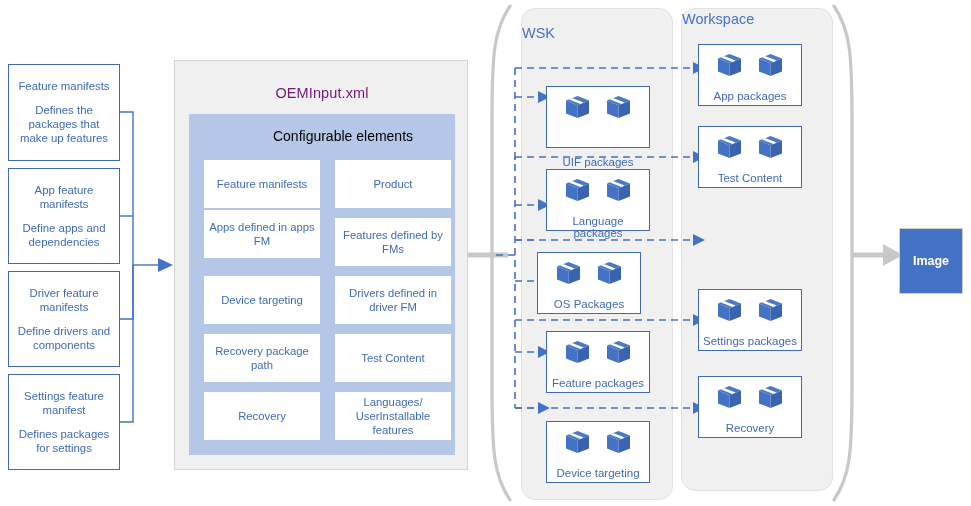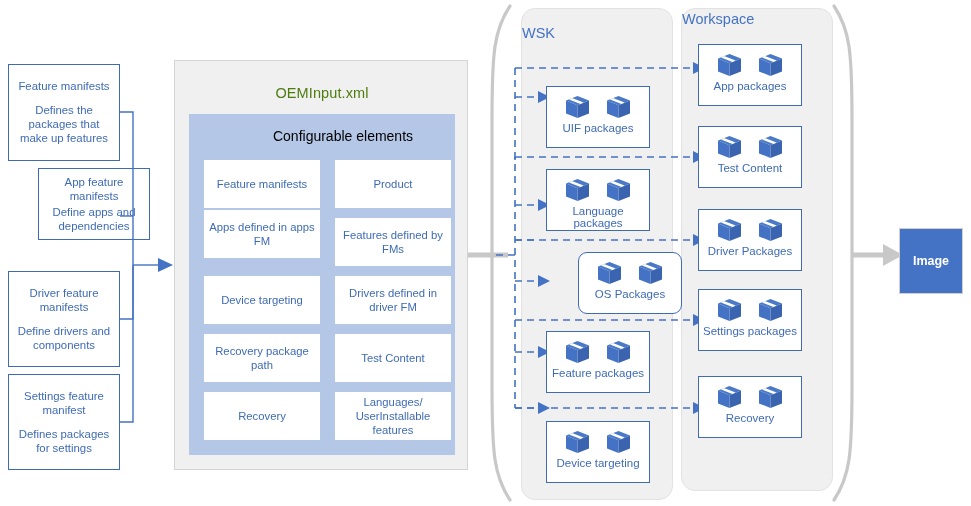--- a/index.html
+++ b/index.html
@@ -27,21 +27,21 @@
   }
   .mcard .t1{font-weight:400;}
   .mcard .t2{font-weight:400;}
 
   
   .oem-outer{
     border:1px solid #d4d4d4;
     background:#f0f0f0;
   }
   .oem-title{
-    color:#4d7c0f;font-size:14.5px;text-align:center;
+    color:#701a75;font-size:14.5px;text-align:center;
     letter-spacing:.1px;
   }
   .oem-inner{
     background:#b4c7e7;
   }
   .oem-sub{
     color:#000000;font-size:14px;text-align:center;font-weight:400;padding-left:42px;
   }
   .ecell{
     background:#ffffff;
@@ -69,21 +69,21 @@
     border:1.3px solid #3f6bb5;
     display:flex;flex-direction:column;
     align-items:center;justify-content:flex-start;
   }
   .ptile .boxes{
     display:flex;gap:14px;justify-content:center;align-items:flex-end;
     margin-top:7px;
   }
   .ptile .plabel{
     color:#3f6bb5;font-size:11.5px;text-align:center;
-    margin-top:2px;
+    margin-top:12px;
   }
 
   
   .imgbox{
     background:#4472c4;
     border:1px solid #cfcfcf;
     color:#ffffff;
     font-size:12.5px;font-weight:bold;
     display:flex;align-items:center;justify-content:center;
   }
@@ -94,21 +94,21 @@
 </head>
 <body>
 
 <div class="stage">
 
   <div class="mcard abs" style="left:8px;top:64px;width:112px;height:97px;">
     <div class="t1">Feature manifests</div>
     <div class="t2">Defines the packages that make up features</div>
   </div>
 
-  <div class="mcard abs" style="left:8px;top:168px;width:112px;height:72px;margin-left:30px;">
+  <div class="mcard abs" style="left:8px;top:168px;width:112px;height:96px;">
     <div class="t1">App feature manifests</div>
     <div class="t2">Define apps and dependencies</div>
   </div>
 
   <div class="mcard abs" style="left:8px;top:271px;width:112px;height:96px;">
     <div class="t1">Driver feature manifests</div>
     <div class="t2">Define drivers and components</div>
   </div>
 
   <div class="mcard abs" style="left:8px;top:374px;width:112px;height:96px;">
@@ -202,21 +202,21 @@
 
     <g fill="#4472c4">
       <path d="M693,62 L705,68 L693,74 Z"></path>
       <path d="M693,151 L705,157 L693,163 Z"></path>
       <path d="M693,234 L705,240 L693,246 Z"></path>
       <path d="M693,314 L705,320 L693,326 Z"></path>
       <path d="M693,402 L705,408 L693,414 Z"></path>
     </g>
   </svg>
 
-  <div class="ptile abs" style="left:546px;top:86px;width:104px;height:62px;">
+  <div class="ptile abs" style="left:546px;top:86px;width:104px;height:62px;gap:24px;">
     <div class="boxes">
       <svg width="27" height="26" viewBox="0 0 27 26">
         <polygon points="13.5,2 25,6.6 13.5,11.2 2,6.6" fill="#4a7ac7"></polygon>
         <polygon points="2,6.6 13.5,11.2 13.5,24 2,19.4" fill="#4472c4"></polygon>
         <polygon points="13.5,11.2 25,6.6 25,19.4 13.5,24" fill="#3a64b0"></polygon>
         <polygon points="8,4 19.5,8.6 16.5,10 5,5.4" fill="#ffffff"></polygon>
       </svg>
       <svg width="27" height="26" viewBox="0 0 27 26">
         <polygon points="13.5,2 25,6.6 13.5,11.2 2,6.6" fill="#4a7ac7"></polygon>
         <polygon points="2,6.6 13.5,11.2 13.5,24 2,19.4" fill="#4472c4"></polygon>
@@ -238,21 +238,21 @@
       <svg width="27" height="26" viewBox="0 0 27 26">
         <polygon points="13.5,2 25,6.6 13.5,11.2 2,6.6" fill="#4a7ac7"></polygon>
         <polygon points="2,6.6 13.5,11.2 13.5,24 2,19.4" fill="#4472c4"></polygon>
         <polygon points="13.5,11.2 25,6.6 25,19.4 13.5,24" fill="#3a64b0"></polygon>
         <polygon points="8,4 19.5,8.6 16.5,10 5,5.4" fill="#ffffff"></polygon>
       </svg>
     </div>
     <div class="plabel">Language packages</div>
   </div>
 
-  <div class="ptile abs" style="left:578px;top:252px;width:104px;height:62px;border-radius:9px;">
+  <div class="ptile abs" style="left:537px;top:252px;width:104px;height:62px;">
     <div class="boxes">
       <svg width="27" height="26" viewBox="0 0 27 26">
         <polygon points="13.5,2 25,6.6 13.5,11.2 2,6.6" fill="#4a7ac7"></polygon>
         <polygon points="2,6.6 13.5,11.2 13.5,24 2,19.4" fill="#4472c4"></polygon>
         <polygon points="13.5,11.2 25,6.6 25,19.4 13.5,24" fill="#3a64b0"></polygon>
         <polygon points="8,4 19.5,8.6 16.5,10 5,5.4" fill="#ffffff"></polygon>
       </svg>
       <svg width="27" height="26" viewBox="0 0 27 26">
         <polygon points="13.5,2 25,6.6 13.5,11.2 2,6.6" fill="#4a7ac7"></polygon>
         <polygon points="2,6.6 13.5,11.2 13.5,24 2,19.4" fill="#4472c4"></polygon>
@@ -328,37 +328,20 @@
       <svg width="27" height="26" viewBox="0 0 27 26">
         <polygon points="13.5,2 25,6.6 13.5,11.2 2,6.6" fill="#4a7ac7"></polygon>
         <polygon points="2,6.6 13.5,11.2 13.5,24 2,19.4" fill="#4472c4"></polygon>
         <polygon points="13.5,11.2 25,6.6 25,19.4 13.5,24" fill="#3a64b0"></polygon>
         <polygon points="8,4 19.5,8.6 16.5,10 5,5.4" fill="#ffffff"></polygon>
       </svg>
     </div>
     <div class="plabel">Test Content</div>
   </div>
 
-  <div class="ptile abs" style="left:698px;top:209px;width:104px;height:62px;">
-    <div class="boxes">
-      <svg width="27" height="26" viewBox="0 0 27 26">
-        <polygon points="13.5,2 25,6.6 13.5,11.2 2,6.6" fill="#4a7ac7"></polygon>
-        <polygon points="2,6.6 13.5,11.2 13.5,24 2,19.4" fill="#4472c4"></polygon>
-        <polygon points="13.5,11.2 25,6.6 25,19.4 13.5,24" fill="#3a64b0"></polygon>
-        <polygon points="8,4 19.5,8.6 16.5,10 5,5.4" fill="#ffffff"></polygon>
-      </svg>
-      <svg width="27" height="26" viewBox="0 0 27 26">
-        <polygon points="13.5,2 25,6.6 13.5,11.2 2,6.6" fill="#4a7ac7"></polygon>
-        <polygon points="2,6.6 13.5,11.2 13.5,24 2,19.4" fill="#4472c4"></polygon>
-        <polygon points="13.5,11.2 25,6.6 25,19.4 13.5,24" fill="#3a64b0"></polygon>
-        <polygon points="8,4 19.5,8.6 16.5,10 5,5.4" fill="#ffffff"></polygon>
-      </svg>
-    </div>
-    <div class="plabel">Driver Packages</div>
-  </div>
 
   <div class="ptile abs" style="left:698px;top:289px;width:104px;height:62px;">
     <div class="boxes">
       <svg width="27" height="26" viewBox="0 0 27 26">
         <polygon points="13.5,2 25,6.6 13.5,11.2 2,6.6" fill="#4a7ac7"></polygon>
         <polygon points="2,6.6 13.5,11.2 13.5,24 2,19.4" fill="#4472c4"></polygon>
         <polygon points="13.5,11.2 25,6.6 25,19.4 13.5,24" fill="#3a64b0"></polygon>
         <polygon points="8,4 19.5,8.6 16.5,10 5,5.4" fill="#ffffff"></polygon>
       </svg>
       <svg width="27" height="26" viewBox="0 0 27 26">

